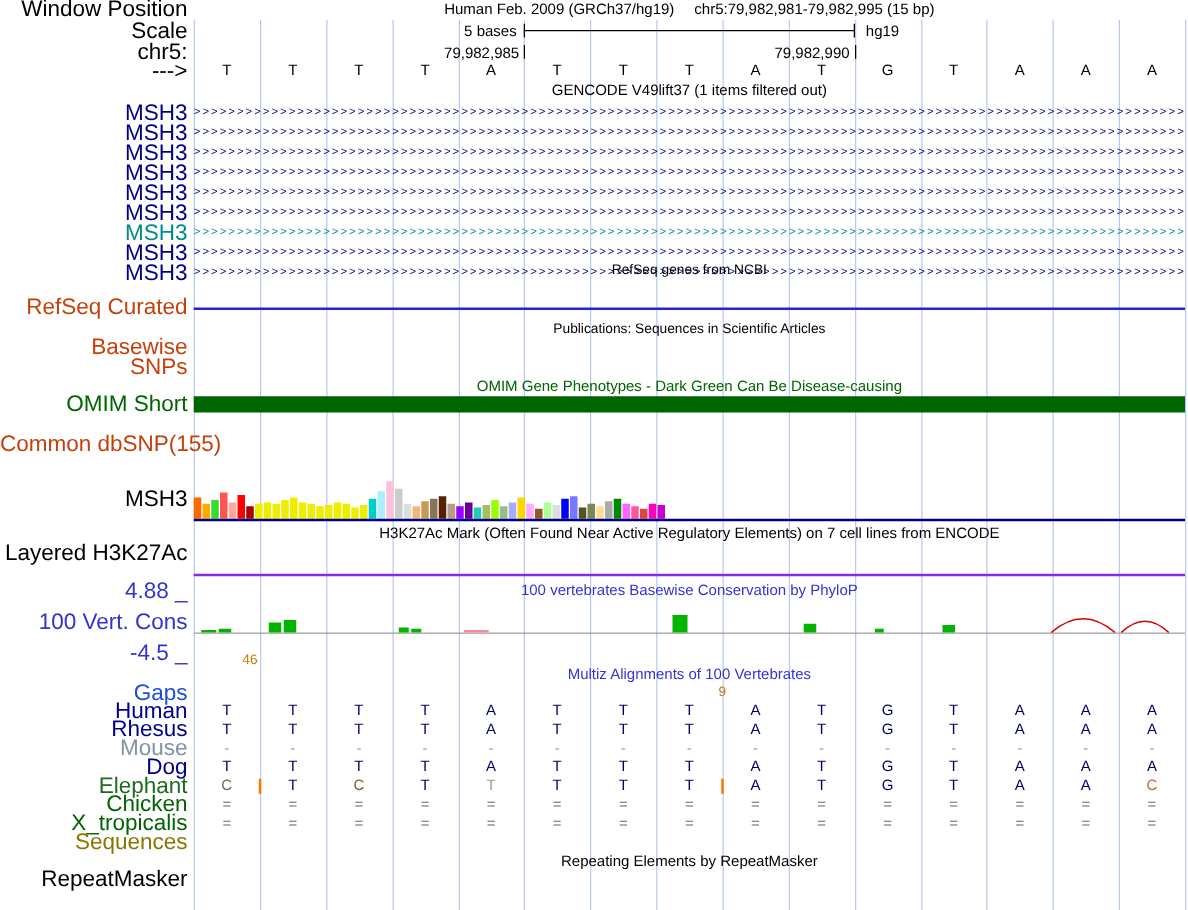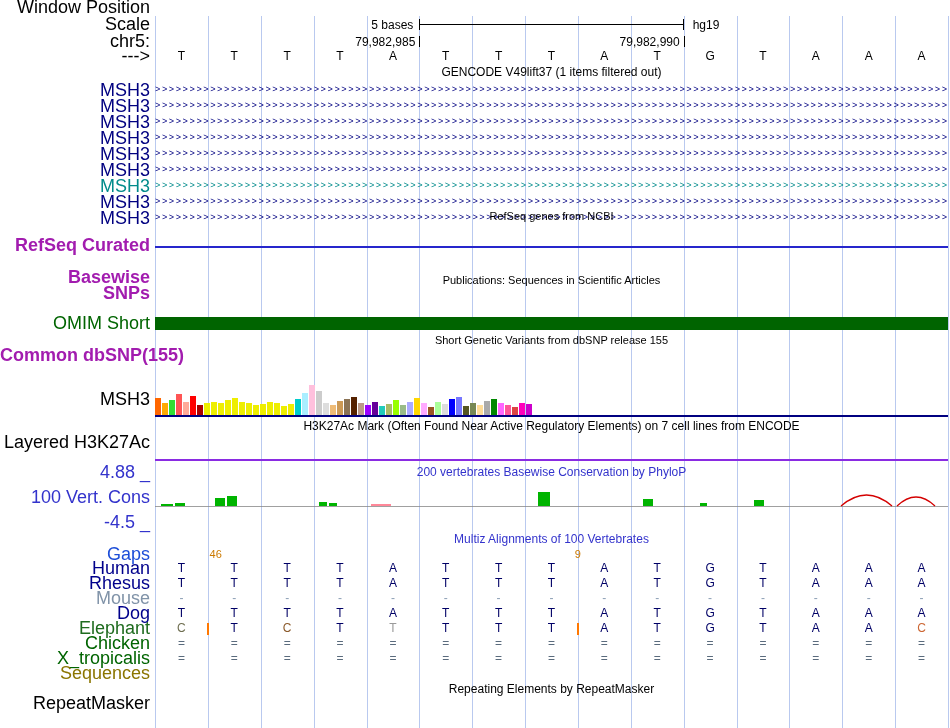--- a/index.html
+++ b/index.html
@@ -1,56 +1,59 @@
 <!DOCTYPE html>
 <html><head>
 <meta charset="utf-8">
 <style>
   * { box-sizing: border-box; }
   body { margin:0; background:#fff; color:#000; font-family:"Liberation Sans", sans-serif; }
   #browser { position:relative; width:950px; height:728px; background:#fff; overflow:hidden; }
   .track-label { position:absolute; left:0; width:150px; text-align:right; font-size:18px; line-height:13px; white-space:nowrap; z-index:3; }
   .center-title { position:absolute; left:155px; width:793px; text-align:center; font-size:12px; line-height:13px; white-space:nowrap; z-index:3; }
   .small { font-size:11px; }
-  .navy { color:#a21caf;font-weight:bold; } .green { color:#006400; } .blue { color:#3333cc; } .orange { color:#1d4ed8; }
+  .navy { color:#c2410c; } .green { color:#006400; } .blue { color:#3333cc; } .orange { color:#1d4ed8; }
   .vline { position:absolute; top:16px; height:712px; width:1px; z-index:1; }
   .colcell { position:absolute; text-align:center; font-size:12px; line-height:13px; z-index:3; white-space:pre; }
   .gene-arrows { position:absolute; left:155px; width:793px; height:13px; overflow:hidden;
                  font-family:"Liberation Mono", monospace; font-size:9px; line-height:12px;
                  letter-spacing:1.5px; white-space:nowrap; z-index:2; }
   .hline { position:absolute; left:155px; width:793px; z-index:2; }
   .tickv { position:absolute; width:1px; background:#000; z-index:3; }
   #gtex-bars { position:absolute; left:155px; top:385px; width:793px; height:30px;
                display:flex; align-items:flex-end; gap:1px; z-index:2; }
   .gtex-bar { flex:0 0 6px; width:6px; }
 </style>
 </head>
 <body>
 
 <div id="browser">
   <div class="track-label" style="top:1px">Window Position</div>
+  <div class="center-title" style="top:1px">
+    <span>Human Feb. 2009 (GRCh37/hg19)</span><span style="margin-left:16px">chr5:79,982,981-79,982,995 (15 bp)</span>
+  </div>
 
   <div class="track-label" style="top:18px">Scale</div>
   <div class="track-label" style="top:35px">chr5:</div>
   <div class="track-label" style="top:50px">---&gt;</div>
 
   <div class="center-title" style="top:66px">GENCODE V49lift37 (1 items filtered out)</div>
 
   <div class="center-title small" style="top:210px">RefSeq genes from NCBI</div>
   <div class="track-label navy" style="top:239px">RefSeq Curated</div>
   <div id="refseq-line" class="hline" style="top: 246px; height: 2px; background: rgb(38, 38, 204);"></div>
 
-  <div class="center-title small" style="top:274px">Publications: Sequences in Scientific Articles</div>
+  <div class="center-title small" style="top:257px">Publications: Sequences in Scientific Articles</div>
   <div class="track-label navy" style="top:271px">Basewise</div>
   <div class="track-label navy" style="top:287px">SNPs</div>
 
+  <div class="center-title green" style="top:303px">OMIM Gene Phenotypes - Dark Green Can Be Disease-causing</div>
   <div class="track-label green" style="top:317px">OMIM Short</div>
   <div id="omim-bar" class="hline" style="top: 317px; height: 13px; background: rgb(0, 100, 0);"></div>
 
-  <div class="center-title small" style="top:334px">Short Genetic Variants from dbSNP release 155</div>
   <div class="track-label navy" style="top:349px">Common dbSNP(155)</div>
 
   <div class="track-label" style="top:393px">MSH3</div>
   <div id="gtex-bars">
       <div class="gtex-bar" style="height: 17px; background: rgb(255, 102, 0);"></div>
       <div class="gtex-bar" style="height: 12px; background: rgb(255, 170, 0);"></div>
       <div class="gtex-bar" style="height: 15px; background: rgb(51, 221, 51);"></div>
       <div class="gtex-bar" style="height: 21px; background: rgb(255, 85, 85);"></div>
       <div class="gtex-bar" style="height: 13px; background: rgb(255, 170, 153);"></div>
       <div class="gtex-bar" style="height: 19px; background: rgb(255, 0, 0);"></div>
@@ -103,21 +106,21 @@
       <div class="gtex-bar" style="height: 12px; background: rgb(255, 0, 187);"></div>
       <div class="gtex-bar" style="height: 11px; background: rgb(204, 0, 204);"></div>
     </div>
   <div id="gtex-baseline" class="hline" style="top: 415px; height: 2px; background: rgb(0, 0, 128);"></div>
 
   <div class="center-title" style="top:420px">H3K27Ac Mark (Often Found Near Active Regulatory Elements) on 7 cell lines from ENCODE</div>
   <div class="track-label" style="top:436px">Layered H3K27Ac</div>
   <div id="h3k27ac-line" class="hline" style="top: 459px; height: 2px; background: rgb(138, 43, 226);"></div>
 
   <div class="track-label blue" style="top:466px">4.88 _</div>
-  <div class="center-title blue" style="top:466px">200 vertebrates Basewise Conservation by PhyloP</div>
+  <div class="center-title blue" style="top:466px">100 vertebrates Basewise Conservation by PhyloP</div>
   <div class="track-label blue" style="top:491px">100 Vert. Cons</div>
   <div class="track-label blue" style="top:516px">-4.5 _</div>
   <div id="phylop-plot" style="position:absolute;left:155px;top:486px;width:793px;height:38px;z-index:2"><svg width="793" height="38">
         <line x1="0" x2="793" y1="20.5" y2="20.5" stroke="#888" stroke-width="0.8"></line>
         <rect x="6" y="18" width="12" height="2" fill="#00b400"></rect>
         <rect x="20" y="17" width="10" height="3" fill="#00b400"></rect>
         <rect x="60" y="12" width="10" height="8" fill="#00b400"></rect>
         <rect x="72" y="10" width="10" height="10" fill="#00b400"></rect>
         <rect x="164" y="16" width="8" height="4" fill="#00b400"></rect>
         <rect x="174" y="17" width="8" height="3" fill="#00b400"></rect>
@@ -299,17 +302,17 @@
     <div class="colcell" style="left: 472.2px; top: 652px; width: 52.8667px; color: rgb(90, 107, 125);">=</div>
     <div class="colcell" style="left: 525.067px; top: 652px; width: 52.8667px; color: rgb(90, 107, 125);">=</div>
     <div class="colcell" style="left: 577.933px; top: 652px; width: 52.8667px; color: rgb(90, 107, 125);">=</div>
     <div class="colcell" style="left: 630.8px; top: 652px; width: 52.8667px; color: rgb(90, 107, 125);">=</div>
     <div class="colcell" style="left: 683.667px; top: 652px; width: 52.8667px; color: rgb(90, 107, 125);">=</div>
     <div class="colcell" style="left: 736.533px; top: 652px; width: 52.8667px; color: rgb(90, 107, 125);">=</div>
     <div class="colcell" style="left: 789.4px; top: 652px; width: 52.8667px; color: rgb(90, 107, 125);">=</div>
     <div class="colcell" style="left: 842.267px; top: 652px; width: 52.8667px; color: rgb(90, 107, 125);">=</div>
     <div class="colcell" style="left: 895.133px; top: 652px; width: 52.8667px; color: rgb(90, 107, 125);">=</div>
     <div class="track-label" style="top: 667px; color: rgb(139, 117, 0);">Sequences</div>
-    <div style="position: absolute; left: 193.867px; top: 548px; width: 28px; text-align: right; font-size: 11px; color: rgb(204, 122, 0); z-index: 3;">46</div>
+    <div style="position: absolute; left: 193.867px; top: 522px; width: 28px; text-align: left; font-size: 11px; color: rgb(204, 122, 0); z-index: 3;">46</div>
     <div style="position: absolute; left: 563.933px; top: 548px; width: 28px; text-align: center; font-size: 11px; color: rgb(204, 122, 0); z-index: 3;">9</div>
     <div style="position: absolute; left: 206.867px; top: 623px; width: 2px; height: 12px; background: rgb(255, 119, 0); z-index: 4;"></div>
     <div style="position: absolute; left: 576.933px; top: 623px; width: 2px; height: 12px; background: rgb(255, 119, 0); z-index: 4;"></div>
   </div>
 
 </body></html>

